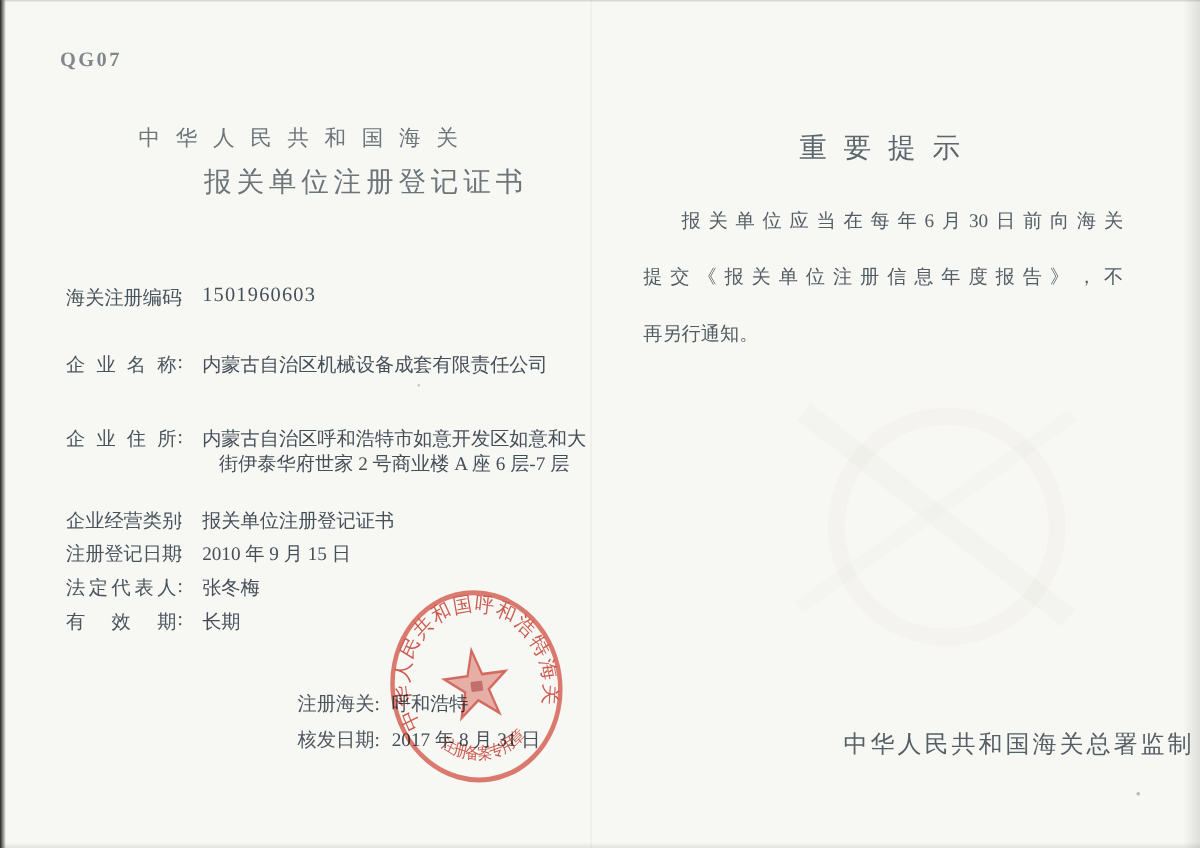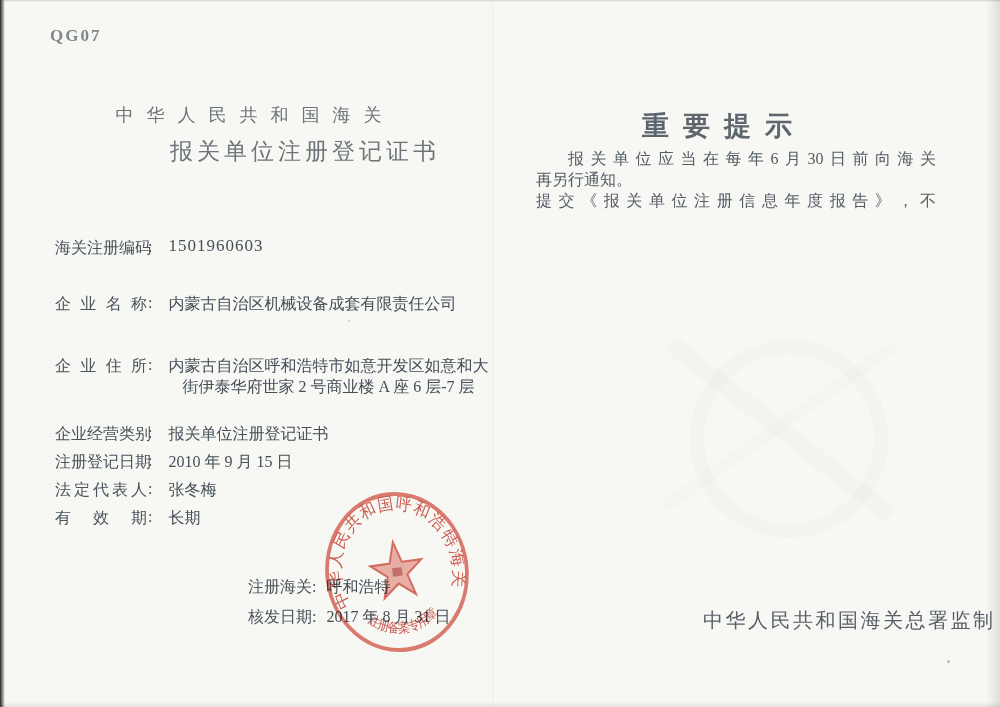--- a/index.html
+++ b/index.html
@@ -17,21 +17,21 @@
   .edge-top    { position:absolute; left:0; top:0; width:100%; height:2px;
                  background: linear-gradient(to bottom, rgba(90,90,88,.25), rgba(90,90,88,0)); }
   .edge-right  { position:absolute; right:0; top:0; width:14px; height:100%;
                  background: linear-gradient(to left, rgba(70,70,66,.14), rgba(70,70,66,0)); }
   .edge-bottom { position:absolute; left:0; bottom:0; width:100%; height:5px;
                  background: linear-gradient(to top, rgba(70,70,66,.12), rgba(70,70,66,0)); }
   .fold-line   { position:absolute; left:492px; top:0; width:1px; height:100%;
                  background: rgba(110,110,104,.08); }
 
   .form-code {
-    position:absolute; left:50px; top:26px;
+    position:absolute; left:50px; top:40px;
     font-size:17px; font-weight:bold; letter-spacing:2px; color:#81888c;
   }
 
   .cert-title { position:absolute; left:70px; top:103px; width:370px; text-align:center; color:#6d757a; }
   .cert-title .t1 { font-size:18px; letter-spacing:13px; white-space:nowrap; }
   .cert-title .t2 { font-size:23px; letter-spacing:4px; margin-top:9px; white-space:nowrap;text-align:right; }
 
   .field-row { position:absolute; left:55px; font-size:16px; white-space:nowrap; }
   .field-row .lab {
     display:inline-block; width:92px;
@@ -39,25 +39,25 @@
     color:#49545c; vertical-align:top;
   }
   .field-row .colon { display:inline-block; margin:0 2px 0 1px; color:#49545c; vertical-align:top; }
   .field-row .val { display:inline-block; margin-left:10px; color:#454f58; vertical-align:top;text-align:center; }
   .field-row .val.num { font-size:17px; letter-spacing:1px; position:relative; top:-2px; }
   .field-row .val .vline { display:block; }
 
   .reg-row { position:absolute; font-size:16px; white-space:nowrap; color:#4b555d; }
   .reg-row .val { margin-left:6px; color:#454f58; }
 
-  .notice-title { position:absolute; left:524px; top:108px; width:400px; text-align:center;
-                  font-size:27px; letter-spacing:14px; color:#5d666c; white-space:nowrap;font-weight:bold; }
+  .notice-title { position:absolute; left:540px; top:108px; width:400px; text-align:center;
+                  font-size:23px; letter-spacing:14px; color:#5d666c; white-space:nowrap; }
   .notice-body { position:absolute; left:536px; top:148px; width:400px;
                  font-size:16px; line-height:21px; color:#535d64; }
-  .notice-body .line { text-align:justify; text-align-last:justify; }
+  .notice-body .line { text-align:justify; text-align-last:justify;margin-top:26px; }
   .notice-body .line.first { text-indent:32px; }
   .notice-body .line.last { text-align-last:left; }
 
   .issuer-footer { position:absolute; left:703px; top:607px;
                    font-size:20px; letter-spacing:2.5px; color:#565f65; white-space:nowrap; }
 
   
   .watermark { position:absolute; left:650px; top:290px; width:260px; height:280px;
                opacity:.55; pointer-events:none; }
   .watermark .circ { position:absolute; left:40px; top:50px; width:170px; height:170px;
@@ -143,22 +143,22 @@
     <span class="val">呼和浩特</span>
   </div>
   <div class="reg-row" style="left:248px; top:607px">
     <span>核发日期</span><span>:</span>
     <span class="val">2017 年 8 月 31 日</span>
   </div>
 
   <div class="notice-title">重要提示</div>
   <div class="notice-body">
     <div class="line first">报关单位应当在每年6月30日前向海关</div>
+    <div class="line">提交《报关单位注册信息年度报告》，不</div>
     <div class="line last">再另行通知。</div>
-    <div class="line">提交《报关单位注册信息年度报告》，不</div>
   </div>
 
   <div class="issuer-footer">中华人民共和国海关总署监制</div>
 
   <div class="stamp">
     <svg viewBox="0 0 200 200">
       <defs>
         <path id="arcTop" d="M 32 131.7 A 75 75 0 1 1 168 131.7" fill="none"></path>
         <path id="arcBottom" d="M 51.8 153.5 A 72 72 0 0 0 148.2 153.5" fill="none"></path>
       </defs>

